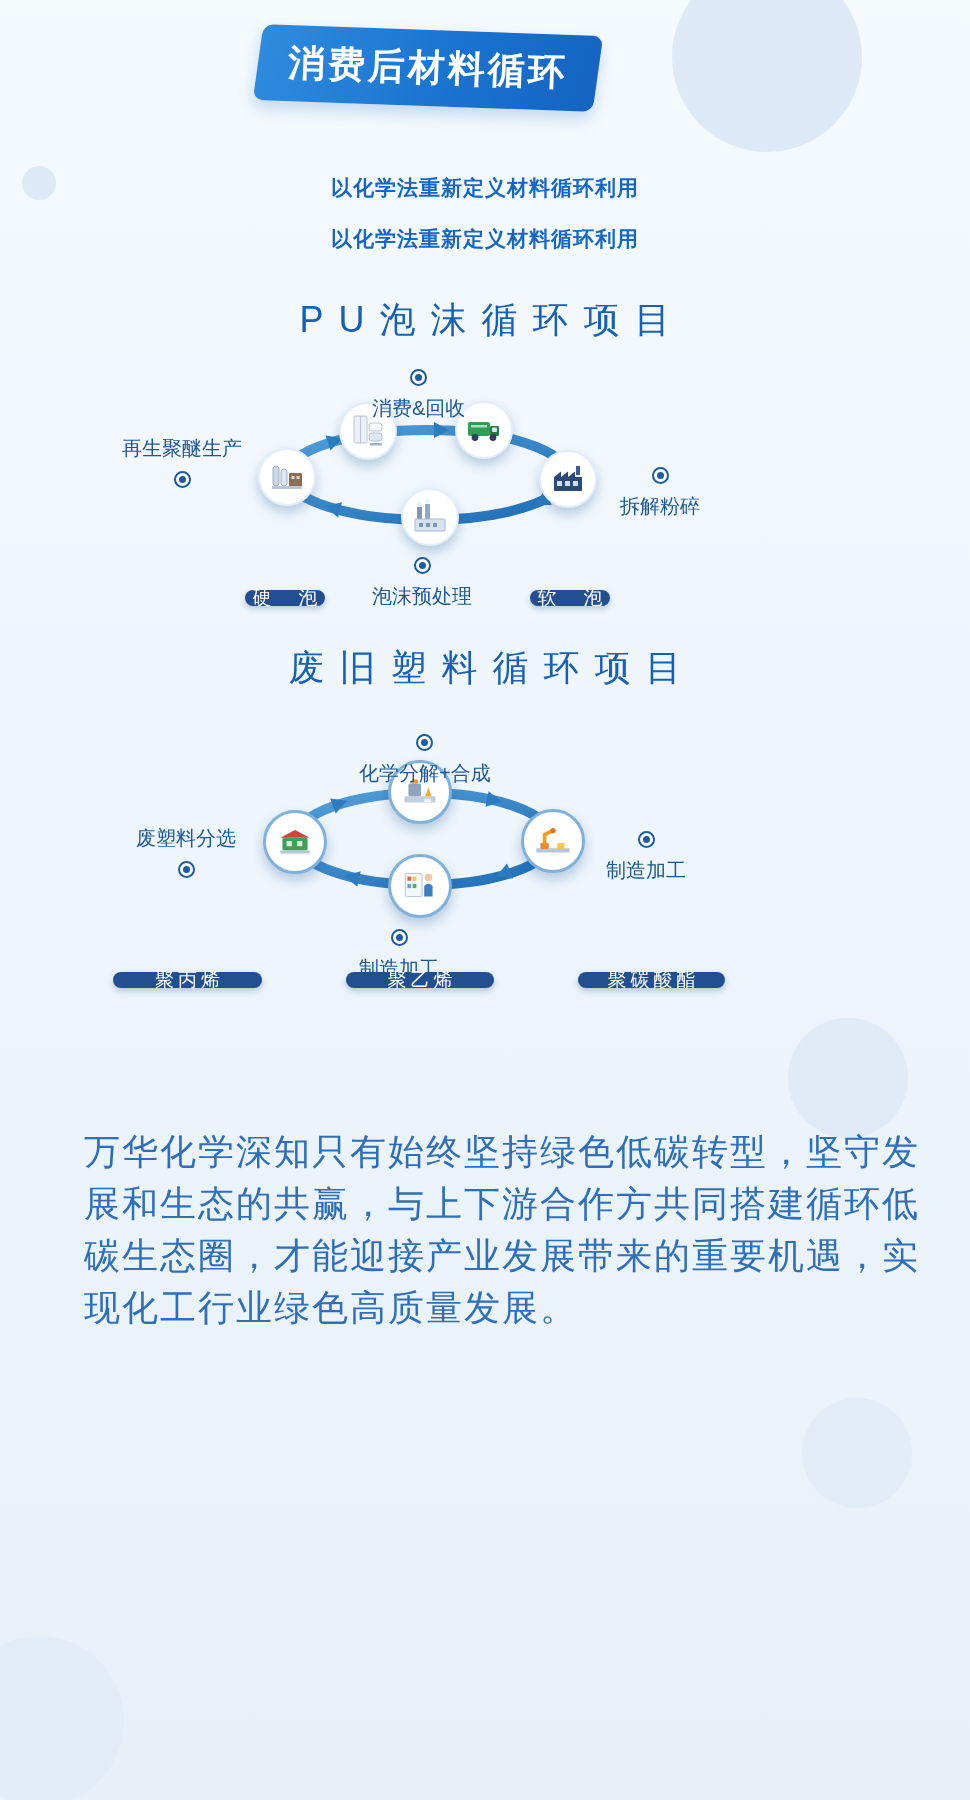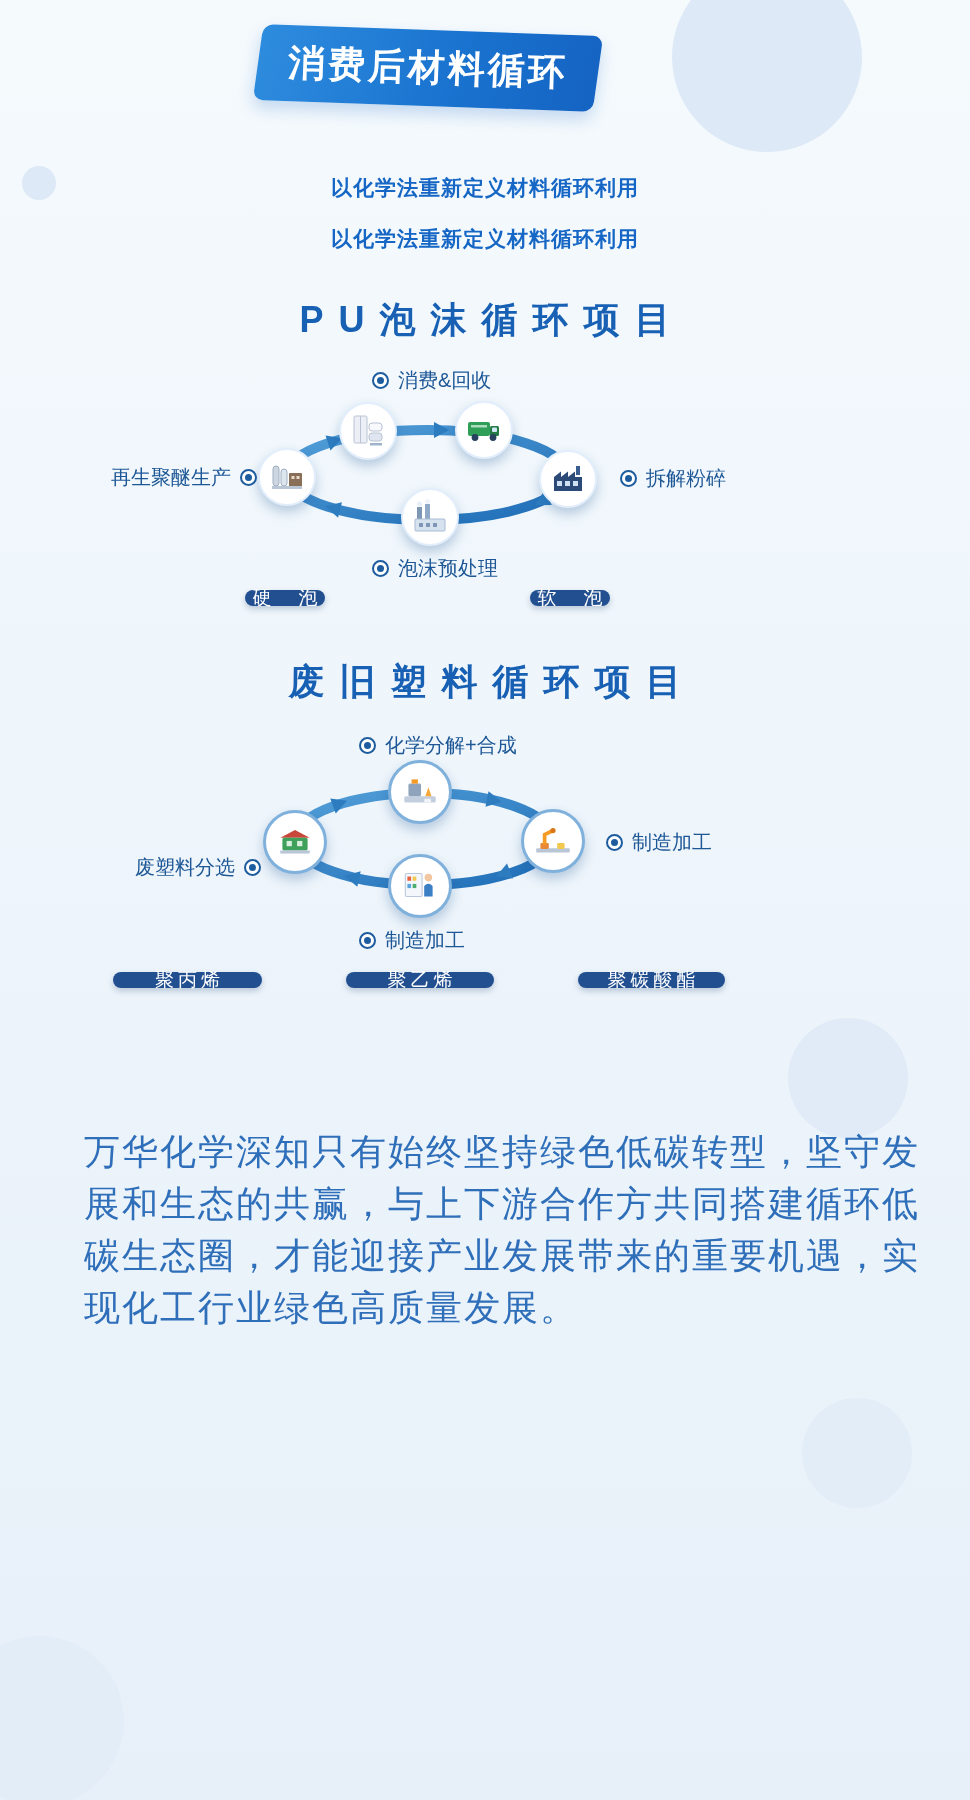--- a/index.html
+++ b/index.html
@@ -33,38 +33,38 @@
   }
 
   .subtitle {
     position:absolute; left:0; top:162px; width:100%;
     text-align:center; color:#1667c5; font-size:21px; font-weight:bold; line-height:51px;
     letter-spacing:1px;
   }
 
   .section-title {
     position:absolute; left:0; width:100%; text-align:center;
-    color:#1760b4; font-size:36px; font-weight:bold;
+    color:#1760b4; font-size:36px; font-weight:normal;
     letter-spacing:15px; text-indent:15px;
   }
 
   .ring { position:absolute; }
 
   .node {
     position:absolute; background:#ffffff; border-radius:50%;
     display:flex; align-items:center; justify-content:center;
     box-shadow:0 6px 12px rgba(27,86,150,.28);
   }
   .node.d1 { width:58px; height:58px; border:2px solid #e2eefb; }
   .node.d2 { width:64px; height:64px; border:3px solid #7fb1dc; }
   .node svg { display:block; }
 
   .flow-label {
     position:absolute; display:flex; align-items:center; gap:9px;
-    color:#1d5796; font-size:20px; font-weight:500; white-space:nowrap; height:22px;
+    color:#1d5796; font-size:20px; font-weight:500; white-space:nowrap; height:22px;flex-direction:column;
   }
   .flow-label.right-align { justify-content:flex-end;margin-left:21px; }
   .dot {
     width:17px; height:17px; border-radius:50%; border:2px solid #1d5c9e;
     display:flex; align-items:center; justify-content:center; flex:none; background:#fff;
   }
   .dot::after { content:""; width:7px; height:7px; border-radius:50%; background:#1d5c9e; }
 
   .pill {
     position:absolute; height:16px; border-radius:13px; background:#224f90;
@@ -183,21 +183,21 @@
     <span>泡沫预处理</span>
   </div>
   <div class="flow-label right-align" style="left:86px;top:466px;width:150px">
     <span>再生聚醚生产</span>
     <span class="dot"></span>
   </div>
 
   <div class="pill" style="left:245px;top:590px;width:80px">硬　泡</div>
   <div class="pill" style="left:530px;top:590px;width:80px">软　泡</div>
 
-  <h2 class="section-title" style="top:658px">废旧塑料循环项目</h2>
+  <h2 class="section-title" style="top:644px">废旧塑料循环项目</h2>
 
   <svg class="ring" style="left:265px;top:765px" width="320" height="150" viewBox="0 0 320 150">
     <defs>
       <linearGradient id="rg2" x1="0" y1="0" x2="1" y2="1">
         <stop offset="0" stop-color="#53a0d9"></stop>
           <stop offset="1" stop-color="#1e6cb6"></stop>
       </linearGradient>
     </defs>
     <ellipse cx="159" cy="74" rx="129" ry="46" fill="none" stroke="url(#rg2)" stroke-width="10"></ellipse>
     <g fill="#2d7cc0">

